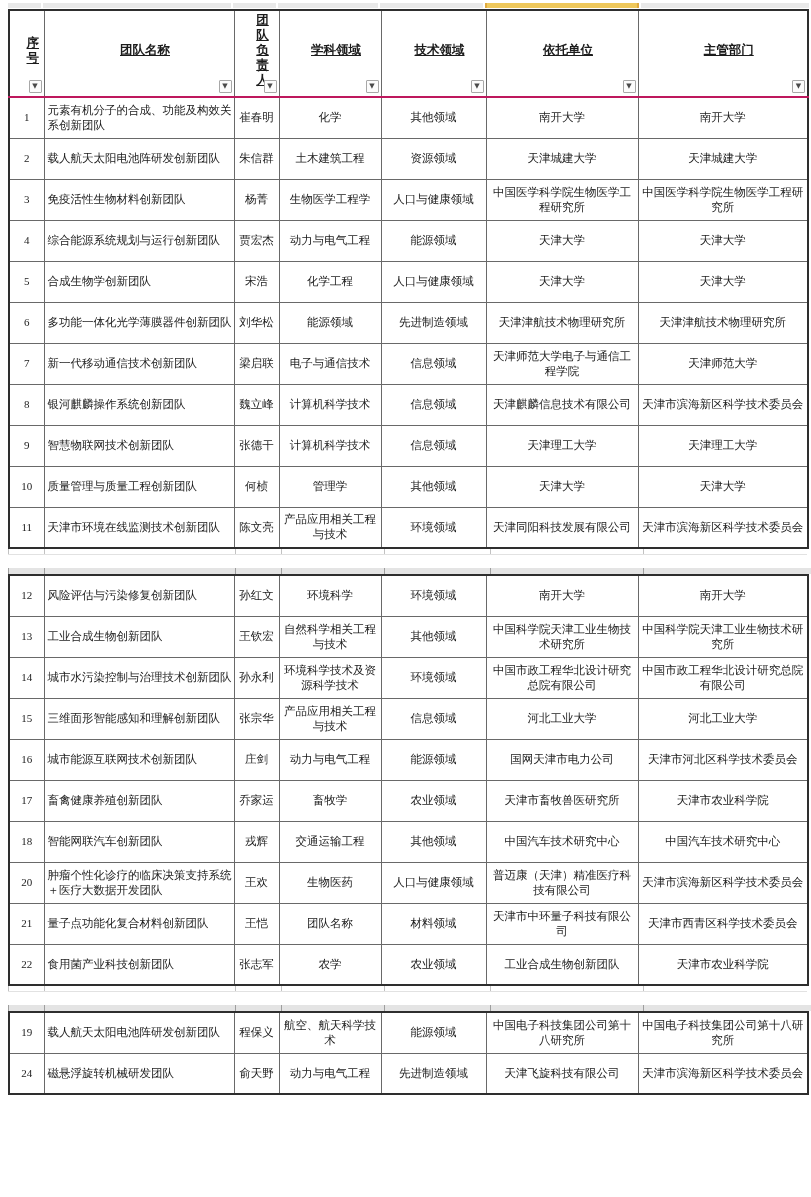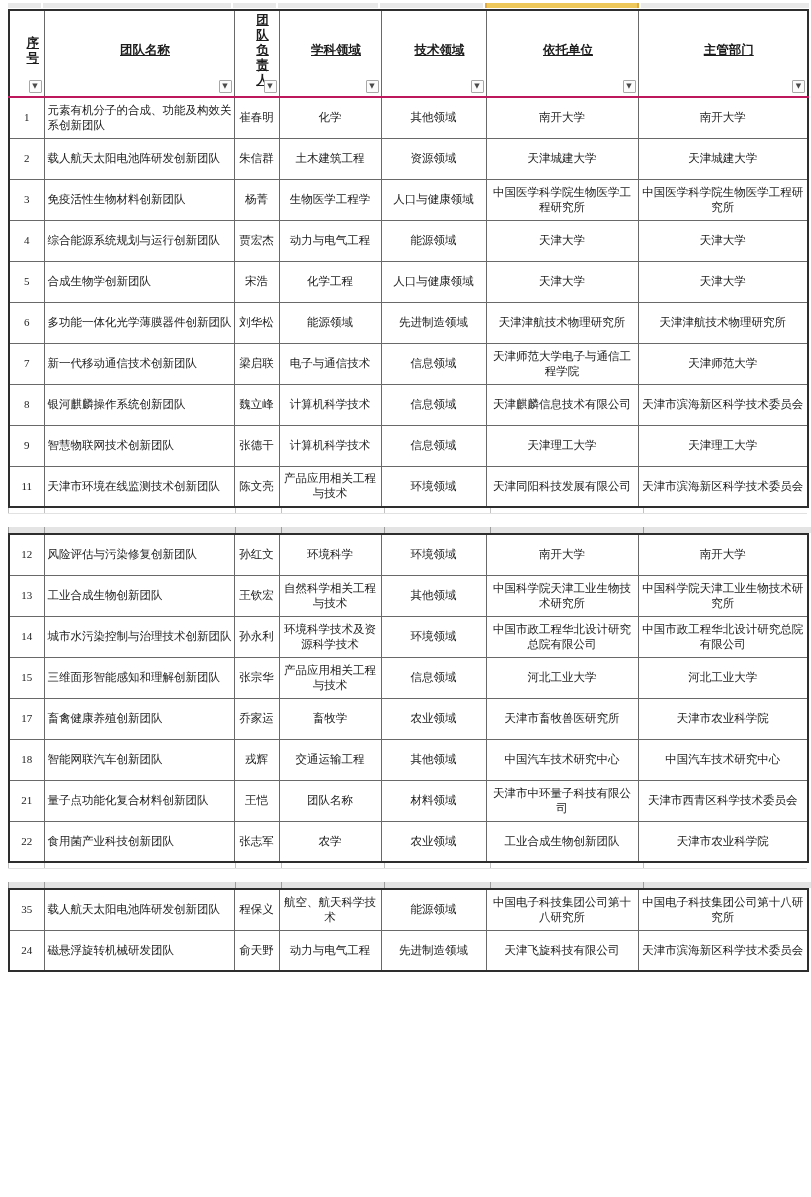--- a/index.html
+++ b/index.html
@@ -176,20 +176,29 @@
           <td class="cell-dept">天津市滨海新区科学技术委员会</td>
         </tr>
         <tr>
           <td class="cell-no">9</td>
           <td class="cell-name">智慧物联网技术创新团队</td>
           <td class="cell-leader">张德干</td>
           <td class="cell-discipline">计算机科学技术</td>
           <td class="cell-tech">信息领域</td>
           <td class="cell-unit">天津理工大学</td>
           <td class="cell-dept">天津理工大学</td>
+        </tr>
+        <tr>
+          <td class="cell-no">10</td>
+          <td class="cell-name">质量管理与质量工程创新团队</td>
+          <td class="cell-leader">何桢</td>
+          <td class="cell-discipline">管理学</td>
+          <td class="cell-tech">其他领域</td>
+          <td class="cell-unit">天津大学</td>
+          <td class="cell-dept">天津大学</td>
         </tr>
         <tr>
           <td class="cell-no">11</td>
           <td class="cell-name">天津市环境在线监测技术创新团队</td>
           <td class="cell-leader">陈文亮</td>
           <td class="cell-discipline">产品应用相关工程与技术</td>
           <td class="cell-tech">环境领域</td>
           <td class="cell-unit">天津同阳科技发展有限公司</td>
           <td class="cell-dept">天津市滨海新区科学技术委员会</td>
         </tr>
@@ -259,36 +268,54 @@
         <tr>
           <td class="cell-no">15</td>
           <td class="cell-name">三维面形智能感知和理解创新团队</td>
           <td class="cell-leader">张宗华</td>
           <td class="cell-discipline">产品应用相关工程与技术</td>
           <td class="cell-tech">信息领域</td>
           <td class="cell-unit">河北工业大学</td>
           <td class="cell-dept">河北工业大学</td>
         </tr>
         <tr>
+          <td class="cell-no">16</td>
+          <td class="cell-name">城市能源互联网技术创新团队</td>
+          <td class="cell-leader">庄剑</td>
+          <td class="cell-discipline">动力与电气工程</td>
+          <td class="cell-tech">能源领域</td>
+          <td class="cell-unit">国网天津市电力公司</td>
+          <td class="cell-dept">天津市河北区科学技术委员会</td>
+        </tr>
+        <tr>
           <td class="cell-no">17</td>
           <td class="cell-name">畜禽健康养殖创新团队</td>
           <td class="cell-leader">乔家运</td>
           <td class="cell-discipline">畜牧学</td>
           <td class="cell-tech">农业领域</td>
           <td class="cell-unit">天津市畜牧兽医研究所</td>
           <td class="cell-dept">天津市农业科学院</td>
         </tr>
         <tr>
           <td class="cell-no">18</td>
           <td class="cell-name">智能网联汽车创新团队</td>
           <td class="cell-leader">戎辉</td>
           <td class="cell-discipline">交通运输工程</td>
           <td class="cell-tech">其他领域</td>
           <td class="cell-unit">中国汽车技术研究中心</td>
           <td class="cell-dept">中国汽车技术研究中心</td>
+        </tr>
+        <tr>
+          <td class="cell-no">20</td>
+          <td class="cell-name">肿瘤个性化诊疗的临床决策支持系统＋医疗大数据开发团队</td>
+          <td class="cell-leader">王欢</td>
+          <td class="cell-discipline">生物医药</td>
+          <td class="cell-tech">人口与健康领域</td>
+          <td class="cell-unit">普迈康（天津）精准医疗科技有限公司</td>
+          <td class="cell-dept">天津市滨海新区科学技术委员会</td>
         </tr>
         <tr>
           <td class="cell-no">21</td>
           <td class="cell-name">量子点功能化复合材料创新团队</td>
           <td class="cell-leader">王恺</td>
           <td class="cell-discipline">团队名称</td>
           <td class="cell-tech">材料领域</td>
           <td class="cell-unit">天津市中环量子科技有限公司</td>
           <td class="cell-dept">天津市西青区科学技术委员会</td>
         </tr>
@@ -331,21 +358,21 @@
       <col style="width:35px">
         <col style="width:190px">
         <col style="width:45px">
       <col style="width:102px">
         <col style="width:105px">
         <col style="width:152px">
         <col style="width:170px">
     </colgroup>
     <tbody id="tbody-2">
         <tr>
-          <td class="cell-no">35</td>
+          <td class="cell-no">19</td>
           <td class="cell-name">载人航天太阳电池阵研发创新团队</td>
           <td class="cell-leader">程保义</td>
           <td class="cell-discipline">航空、航天科学技术</td>
           <td class="cell-tech">能源领域</td>
           <td class="cell-unit">中国电子科技集团公司第十八研究所</td>
           <td class="cell-dept">中国电子科技集团公司第十八研究所</td>
         </tr>
         <tr>
           <td class="cell-no">24</td>
           <td class="cell-name">磁悬浮旋转机械研发团队</td>

